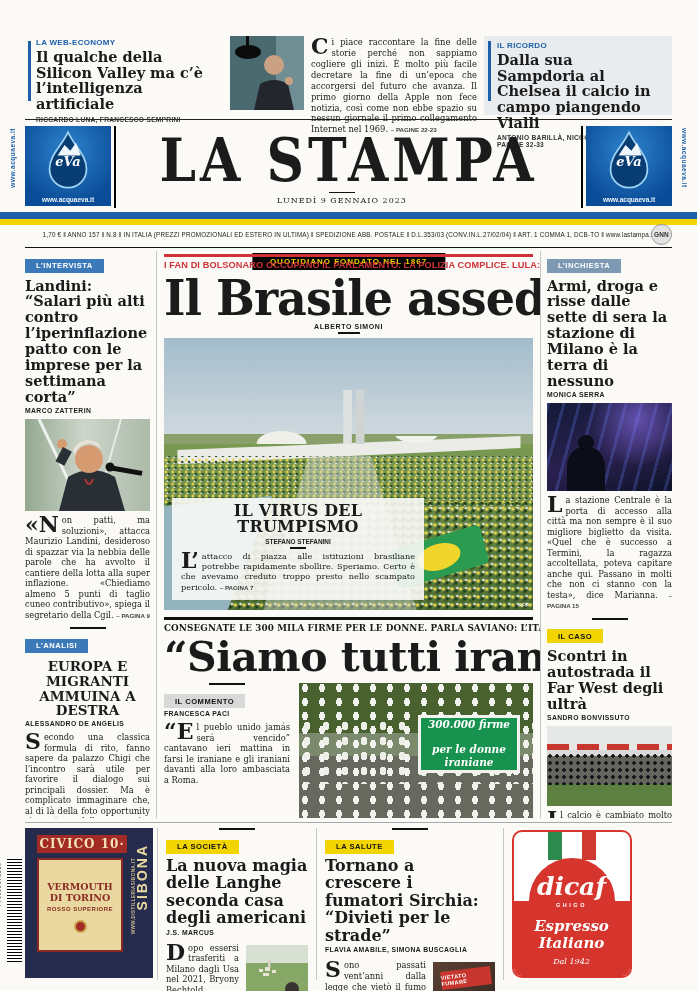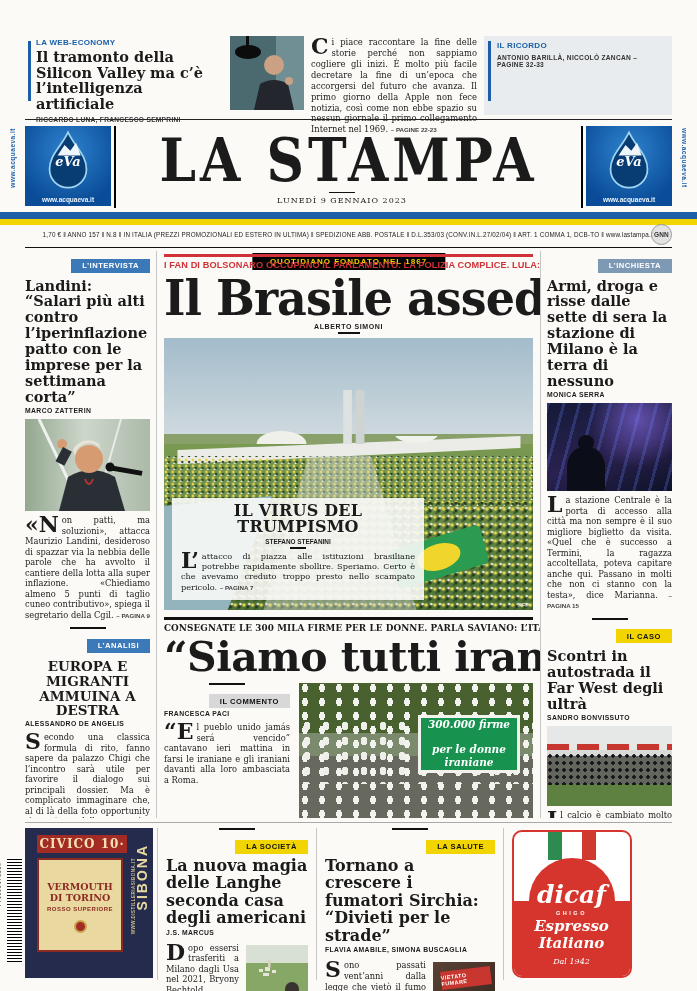--- a/index.html
+++ b/index.html
@@ -38,21 +38,21 @@
   .infoline{position:absolute;top:231px;left:25px;width:647px;text-align:center;font:6.3px "Liberation Sans",sans-serif;color:#222;letter-spacing:.2px;}
   .gnn{position:absolute;right:0;top:-7px;width:21px;height:21px;border-radius:50%;background:#e3e3e3;border:1px solid #999;font:bold 6.5px/19px "Liberation Sans",sans-serif;text-align:center;color:#333;}
 
   
   .mainrule{position:absolute;top:247px;left:25px;width:647px;border-top:1.5px solid #111;}
   .main{position:absolute;top:251px;left:25px;width:647px;height:567px;display:flex;}
   .colL{width:132px;padding-right:6px;border-right:1px solid #c6c6c6;overflow:hidden;}
   .colC{width:383px;padding:0 7px;overflow:hidden;}
   .colR{width:132px;padding-left:6px;border-left:1px solid #c6c6c6;overflow:hidden;}
 
-  .sec{margin-top:7px;text-align:right;text-decoration:underline;}
+  .sec{margin-top:7px;text-align:left;text-decoration:underline;}
   .sec:first-child{margin-top:2px;}
   .tick{width:36px;height:2px;background:#111;margin:0 auto 4px;}
   .lab{display:inline-block;font:bold 7.6px "Liberation Sans",sans-serif;letter-spacing:.5px;padding:2.5px 11px;}
   .lab.blue{background:#3c79b8;color:#fff;}
   .lab.slate{background:#7d99b4;color:#fff;}
   .lab.yellow{background:#f2d500;color:#111;}
   .lab.gray{background:#d8d8d8;color:#111;}
 
   .h-side{font:bold 14.5px/1.1 "DejaVu Serif",serif;margin:5px 0 2px;text-align:left;}
   .h-caps{font:bold 13.5px/1.1 "DejaVu Serif",serif;margin:6px 0 2px;text-align:center;}
@@ -127,59 +127,60 @@
   .siv-seal{width:13px;height:13px;border-radius:50%;background:#a32b25;margin:8px auto 0;border:2px solid #c9a24a;}
   .siv-brand{position:absolute;right:3px;top:16px;writing-mode:vertical-rl;transform:rotate(180deg);font:bold 14px "Liberation Sans",sans-serif;color:#e9d9a0;letter-spacing:2px;}
   .siv-url{position:absolute;right:17px;top:30px;writing-mode:vertical-rl;transform:rotate(180deg);font:bold 4.5px "Liberation Sans",sans-serif;color:#cdbd8c;letter-spacing:.5px;}
 
   .dicaf{position:relative;width:120px;height:148px;margin:2px auto 0;border:2px solid #d5352c;border-radius:10px;background:#fff;overflow:hidden;}
   .dc-bottom{position:absolute;bottom:0;left:0;right:0;height:52%;background:#d5352c;}
   .f-g,.f-r{position:absolute;top:0;width:14px;height:28px;}
   .f-g{left:34px;background:#2e8b4f;}
   .f-r{right:34px;background:#cf3a30;}
   .dc-circle{position:absolute;top:26px;left:50%;transform:translateX(-50%);width:86px;height:86px;border-radius:50%;background:#d5352c;color:#fff;text-align:center;}
-  .dc-brand{font:bold italic 25px "DejaVu Serif",serif;margin-top:22px;}
+  .dc-brand{font:bold italic 25px "DejaVu Serif",serif;margin-top:14px;}
   .dc-sub{font:bold 5.5px "Liberation Sans",sans-serif;letter-spacing:2.5px;margin-top:1px;}
   .dc-tag{position:absolute;bottom:24px;left:0;right:0;text-align:center;color:#fff;font:bold italic 15px/1.15 "DejaVu Serif",serif;}
   .dc-since{position:absolute;bottom:10px;left:0;right:0;text-align:center;color:#fff;font:italic 8px "DejaVu Serif",serif;}
 
   
   .barcode{position:absolute;left:7px;top:858px;width:15px;height:104px;background:repeating-linear-gradient(0deg,#000 0 1px,#fff 1px 3px,#000 3px 3.8px,#fff 3.8px 6px);}
   .bc-num{position:absolute;left:-3px;top:862px;writing-mode:vertical-rl;transform:rotate(180deg);font:4.5px "DejaVu Sans Mono",monospace;color:#333;letter-spacing:1px;}
 </style>
 </head>
 <body>
 
 <div class="page">
 
   <div class="ts">
     <div class="ts-left">
       <div class="vq"></div>
       <div class="ts-label">LA WEB-ECONOMY</div>
-      <div class="ts-head">Il tramonto della Silicon Valley ma c’è l’intelligenza artificiale</div>
+      <div class="ts-head">Il qualche della Silicon Valley ma c’è l’intelligenza artificiale</div>
       <div class="ts-by">RICCARDO LUNA, FRANCESCO SEMPRINI</div>
     </div>
     <div class="ts-photo">
       <svg viewBox="0 0 74 74" preserveAspectRatio="none" width="74" height="74">
         <rect width="74" height="74" fill="#4a6a70"></rect>
           <rect x="46" width="28" height="74" fill="#6f8f94"></rect>
         <rect x="16" y="0" width="3" height="11" fill="#0c0c0c"></rect>
           <ellipse cx="18" cy="16" rx="13" ry="7" fill="#0c0c0c"></ellipse>
         <circle cx="44" cy="29" r="10" fill="#caa183"></circle>
           <path d="M24 74 L30 48 Q44 40 58 48 L64 74 Z" fill="#23262d"></path>
           <circle cx="59" cy="45" r="4" fill="#caa183"></circle>
       </svg>
     </div>
     <div class="ts-center dropcap">
       <span>Ci piace raccontare la fine delle storie perché non sappiamo cogliere gli inizi. È molto più facile decretare la fine di un’epoca che accorgersi del futuro che avanza. Il primo giorno della Apple non fece notizia, così come non ebbe spazio su nessun giornale il primo collegamento Internet nel 1969.</span>
       <span class="pgref">– PAGINE 22-23</span>
     </div>
     <div class="ts-right">
       <div class="vq"></div>
       <div class="ts-label">IL RICORDO</div>
+      <div class="ts-head">Dalla sua Sampdoria al Chelsea il calcio in campo piangendo Vialli</div>
       <div class="ts-by">ANTONIO BARILLÀ, NICCOLÒ ZANCAN – PAGINE 32-33</div>
     </div>
   </div>
 
   <div class="vurl lft">www.acquaeva.it</div>
   <div class="vurl rgt">www.acquaeva.it</div>
   <div class="mast">
     <div class="eva-box">
       <svg viewBox="0 0 40 52" width="52" height="60" style="display:block;margin:4px auto 0;">
         <path d="M20 2 C27 16 36 22 36 34 a16 16 0 1 1 -32 0 C4 22 13 16 20 2 Z" fill="#083d74" stroke="#9fd4f2" stroke-width="1.5"></path>

